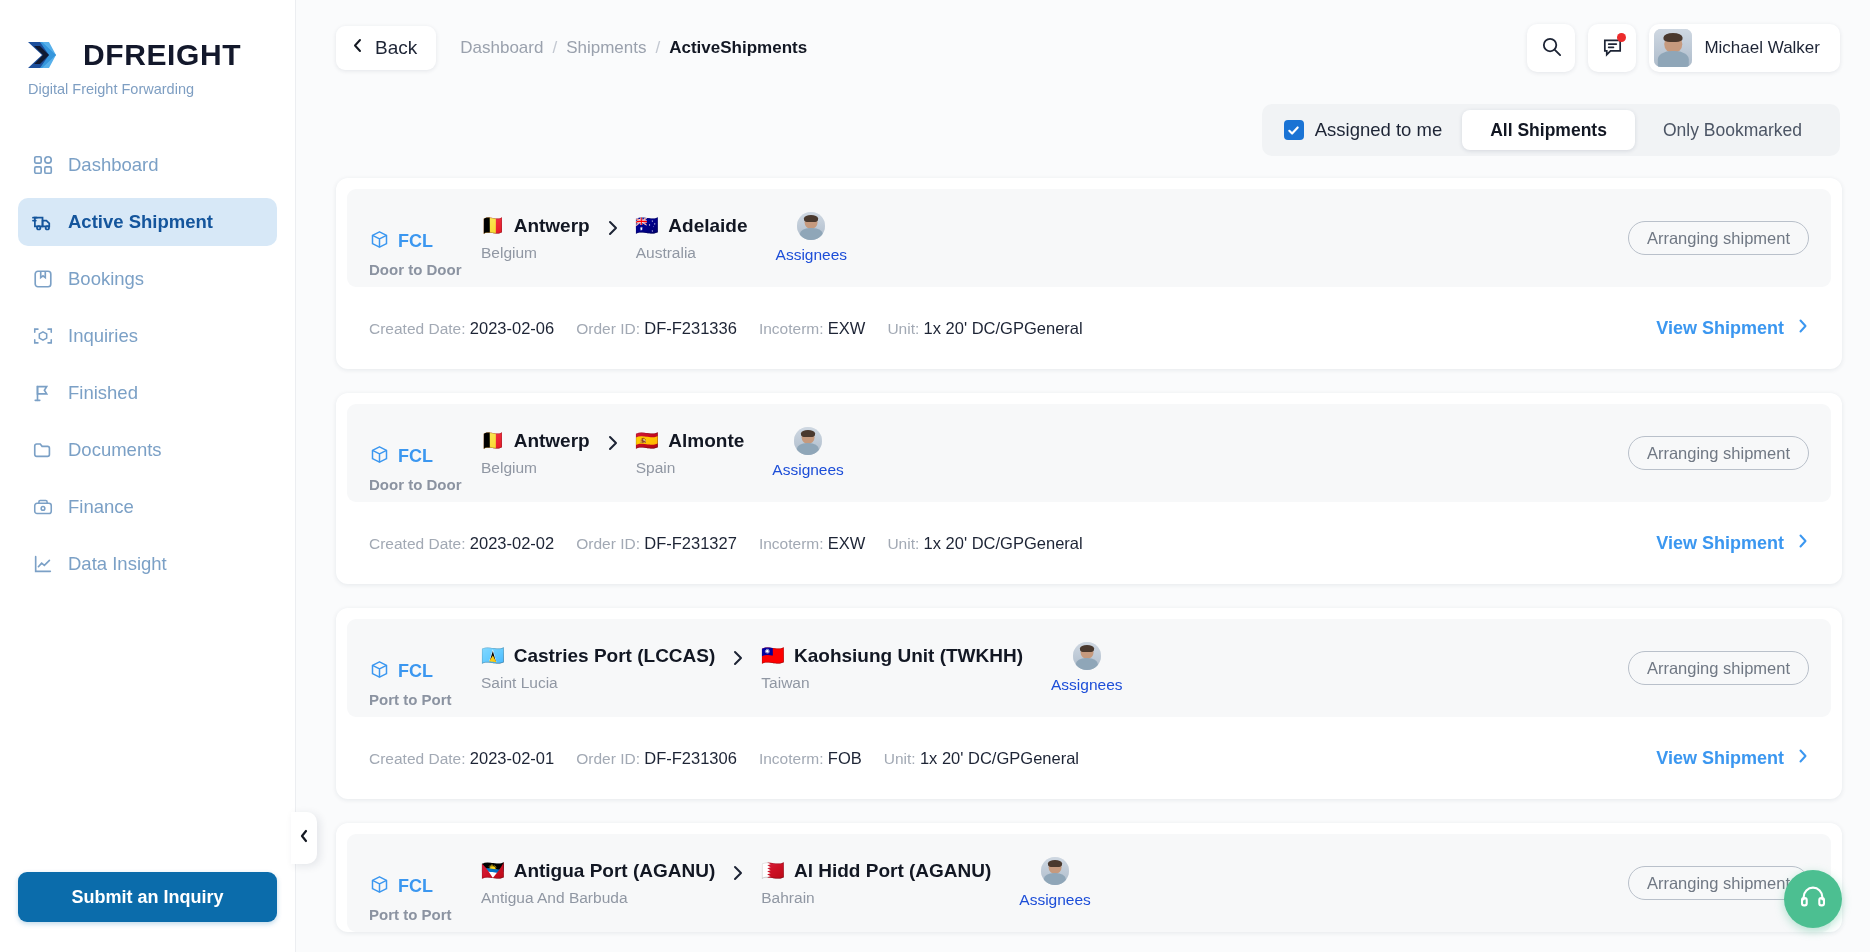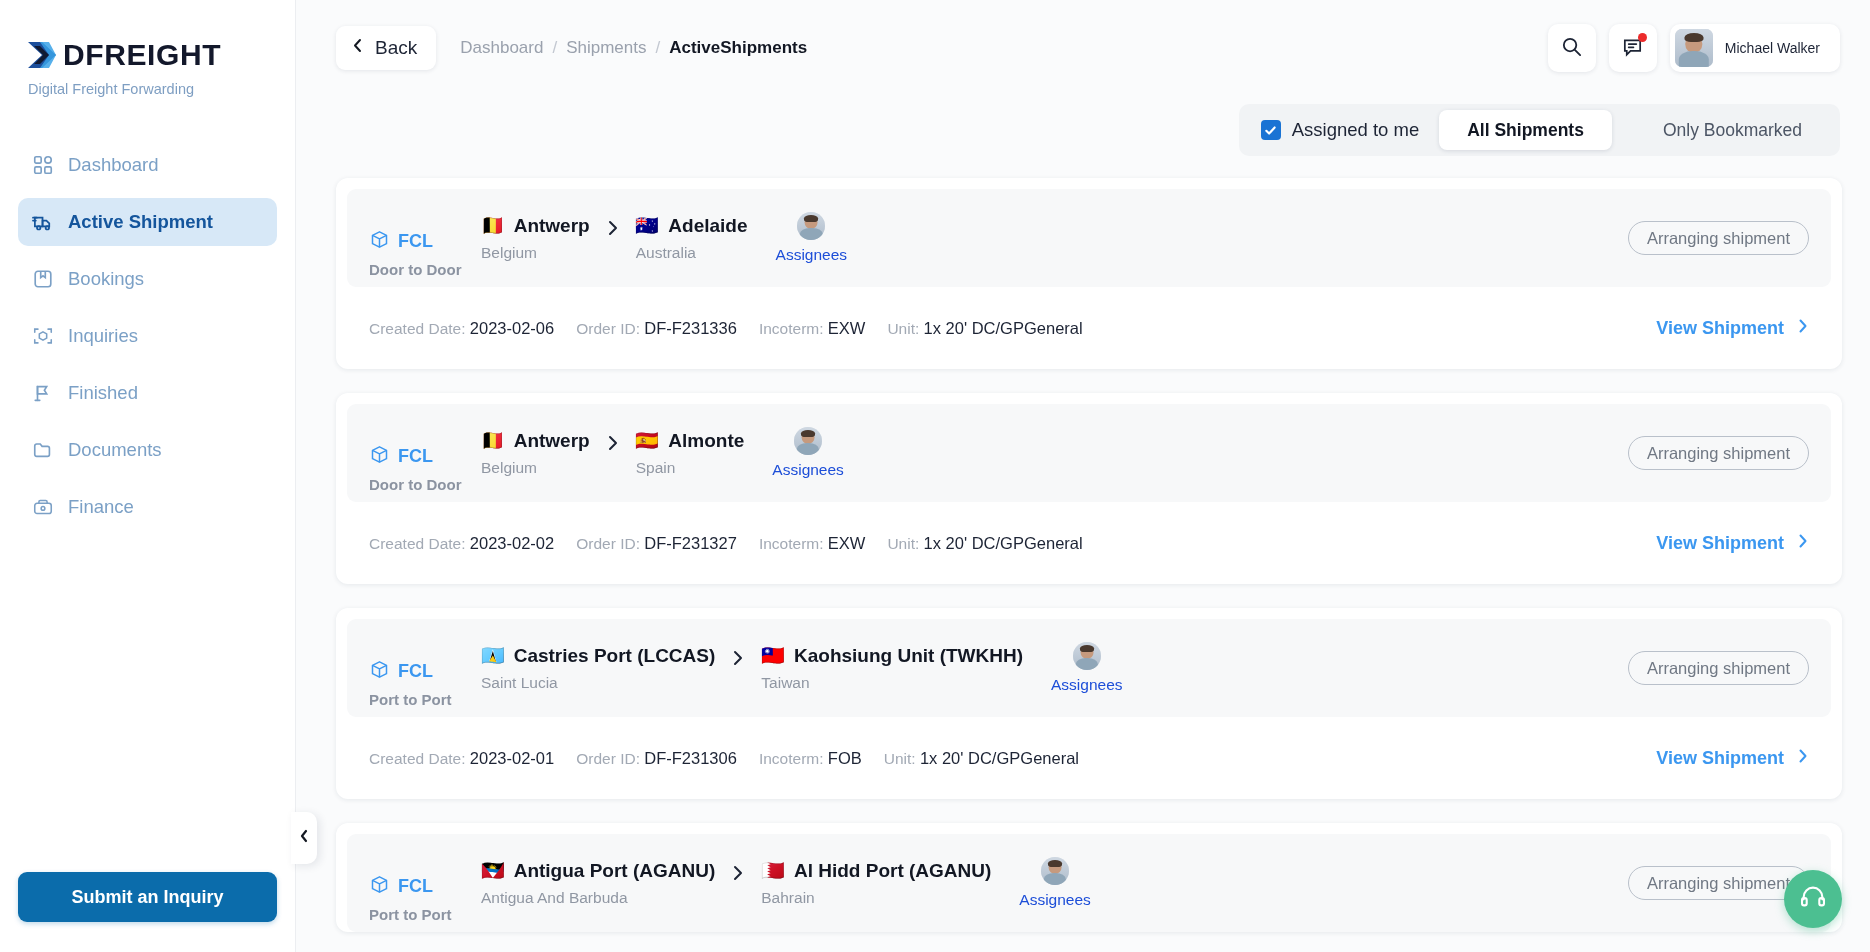--- a/index.html
+++ b/index.html
@@ -15,21 +15,21 @@
   .sidebar {
     width: 296px; height: 952px;
     background: #ffffff;
     border-right: 1px solid #eceef1;
     display: flex; flex-direction: column;
     flex: 0 0 296px;
     position: relative;
     z-index: 5;
   }
   .brand { padding: 38px 0 0 26px; }
-  .brand-row { display: flex; align-items: center; gap: 3px; text-align: center; }
+  .brand-row { display: flex; align-items: center; gap: 23px; text-align: center; }
   .brand-mark { width: 34px; height: 34px; position: relative; flex: 0 0 34px; }
   .brand-name {
     font-size: 30px; font-weight: bold; letter-spacing: .6px;
     color: #13182b;
   }
   .brand-sub {
     margin-top: 9px; margin-left: 2px;
     font-size: 14.5px; color: #7e9ec2; font-weight: normal;
   }
 
@@ -108,39 +108,39 @@
     display: flex; align-items: center; gap: 12px;
     height: 48px; padding: 0 20px 0 5px;
     background: #ffffff; border-radius: 10px;
     box-shadow: 0 1px 4px rgba(26,42,69,.10);
     cursor: pointer;
   }
   .avatar-img {
     width: 38px; height: 38px; border-radius: 7px;
     background: #c9d2dc; position: relative; overflow: hidden; flex: 0 0 38px;
   }
-  .user-name { font-size: 14px; color: #1d2435; }
+  .user-name { font-size: 17px; color: #1d2435; }
 
   
   .filterbar {
     display: flex; justify-content: flex-end; align-items: center;
     padding: 8px 30px 0 40px;
   }
   .filter-group {
     display: flex; align-items: center; gap: 20px;
     background: #f1f3f5; border-radius: 10px;
     padding: 6px 10px 6px 22px;
   }
   .chk-wrap { display: flex; align-items: center; gap: 11px; cursor: pointer; justify-content: space-between; }
   .chk {
     width: 20px; height: 20px; border-radius: 4px; background: #1a73d4;
     display: flex; align-items: center; justify-content: center;
   }
   .chk-label { font-size: 18.5px; color: #1d2435; }
-  .seg { display: flex; align-items: center; background: #f1f3f5; border-radius: 9px; gap: 23px; }
+  .seg { display: flex; align-items: center; background: #f1f3f5; border-radius: 9px; }
   .seg-btn {
     height: 40px; padding: 0 28px;
     display: flex; align-items: center; justify-content: center;
     font-size: 17.5px; color: #4c5565; border-radius: 8px; cursor: pointer;
     white-space: nowrap;
   }
   .seg-btn.active {
     background: #ffffff; color: #121723; font-weight: bold;
     box-shadow: 0 1px 4px rgba(26,42,69,.13);
   }
@@ -325,20 +325,29 @@
         <span class="nav-ico">
           <svg width="22" height="22" viewBox="0 0 24 24" fill="none" stroke="#7ba0c6" stroke-width="1.7">
             <rect x="3" y="8" width="18" height="11" rx="2.5"></rect>
             <path d="M7.5 8V6.5a1.5 1.5 0 011.5-1.5h6a1.5 1.5 0 011.5 1.5V8"></path>
             <circle cx="12" cy="13.5" r="2"></circle>
           </svg>
         </span>
         <span>Finance</span>
       </div>
 
+      <div class="nav-item">
+        <span class="nav-ico">
+          <svg width="22" height="22" viewBox="0 0 24 24" fill="none" stroke="#7ba0c6" stroke-width="1.8" stroke-linecap="round">
+            <path d="M4 4v16h16"></path>
+              <path d="M7 15l3.5-4 3 2.5L19 8"></path>
+          </svg>
+        </span>
+        <span>Data Insight</span>
+      </div>
     </nav>
 
     <div class="sidebar-bottom">
       <button class="submit-btn">Submit an Inquiry</button>
     </div>
 
     <div class="collapse-tab">
       <span>
         <svg width="12" height="16" viewBox="0 0 12 16" fill="none" stroke="#141922" stroke-width="2.2" stroke-linecap="round" stroke-linejoin="round">
           <path d="M8 3L4 8l4 5"></path>

